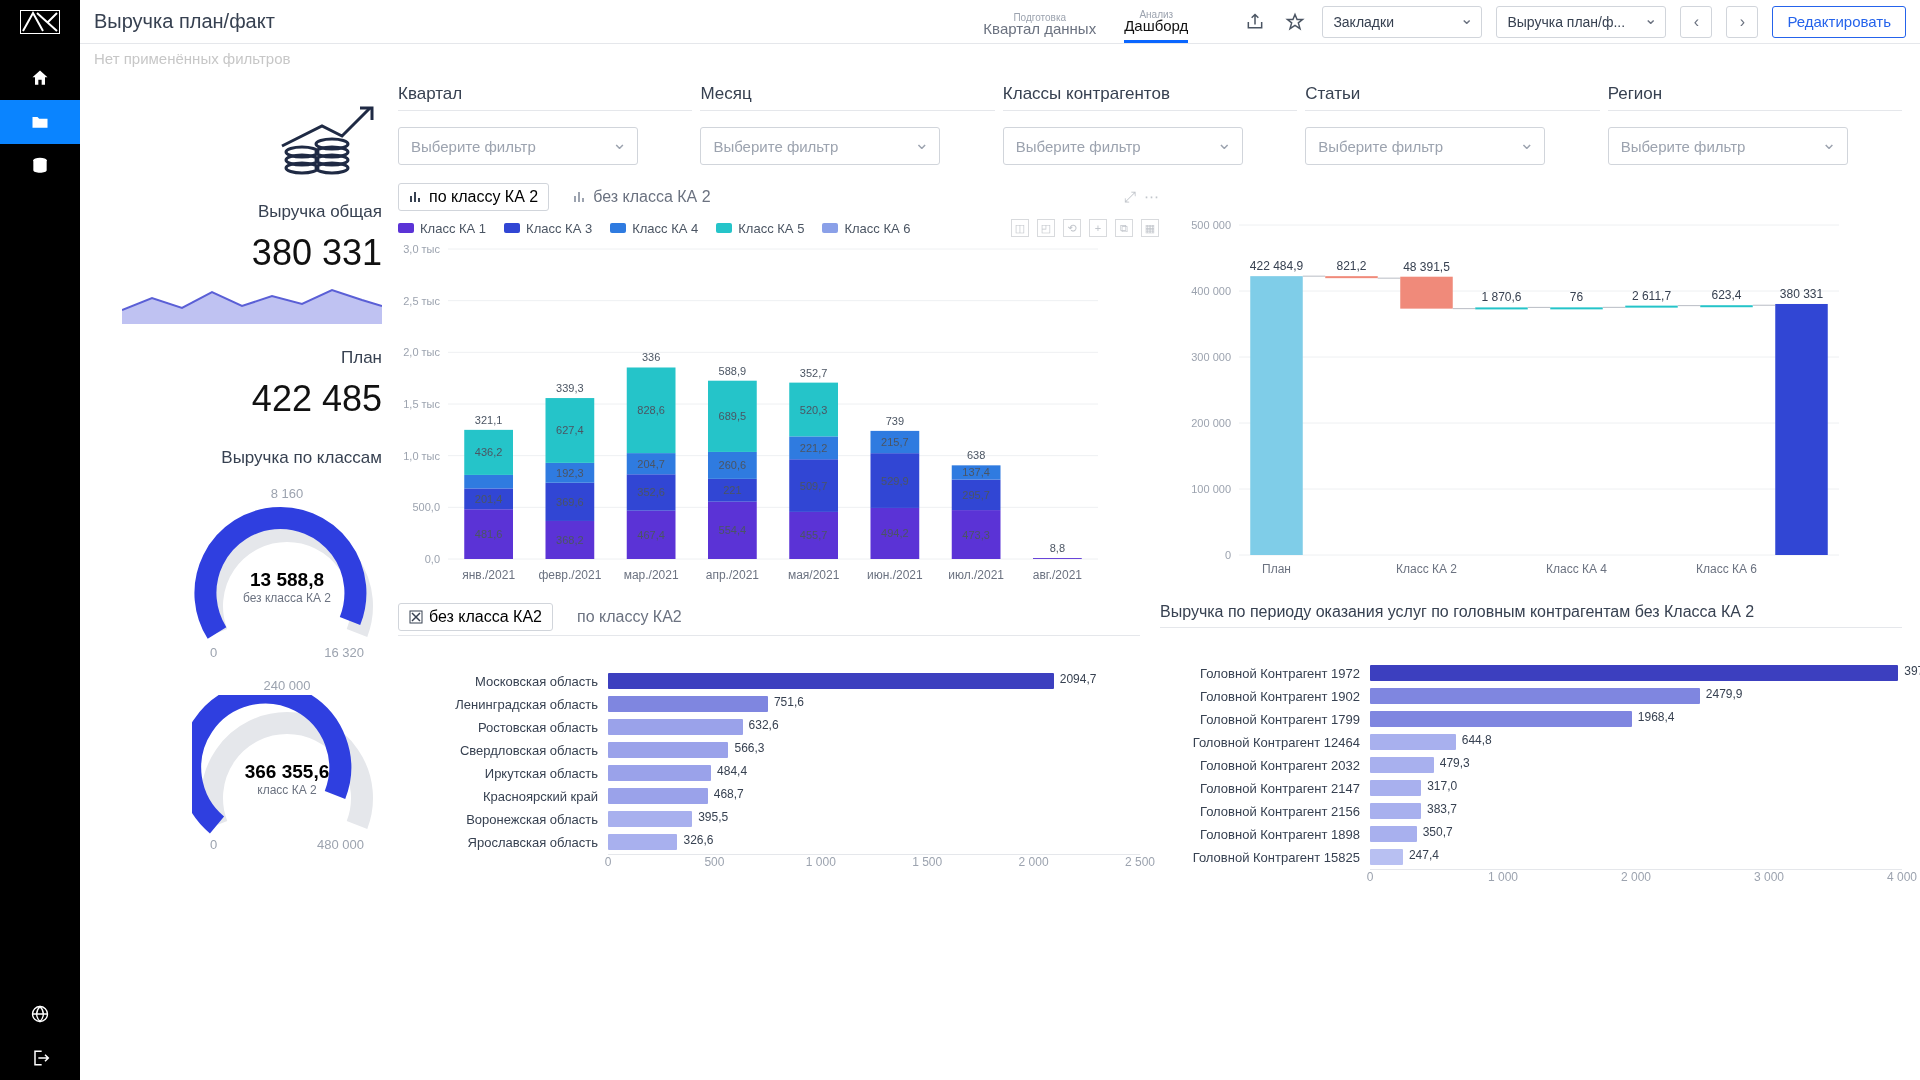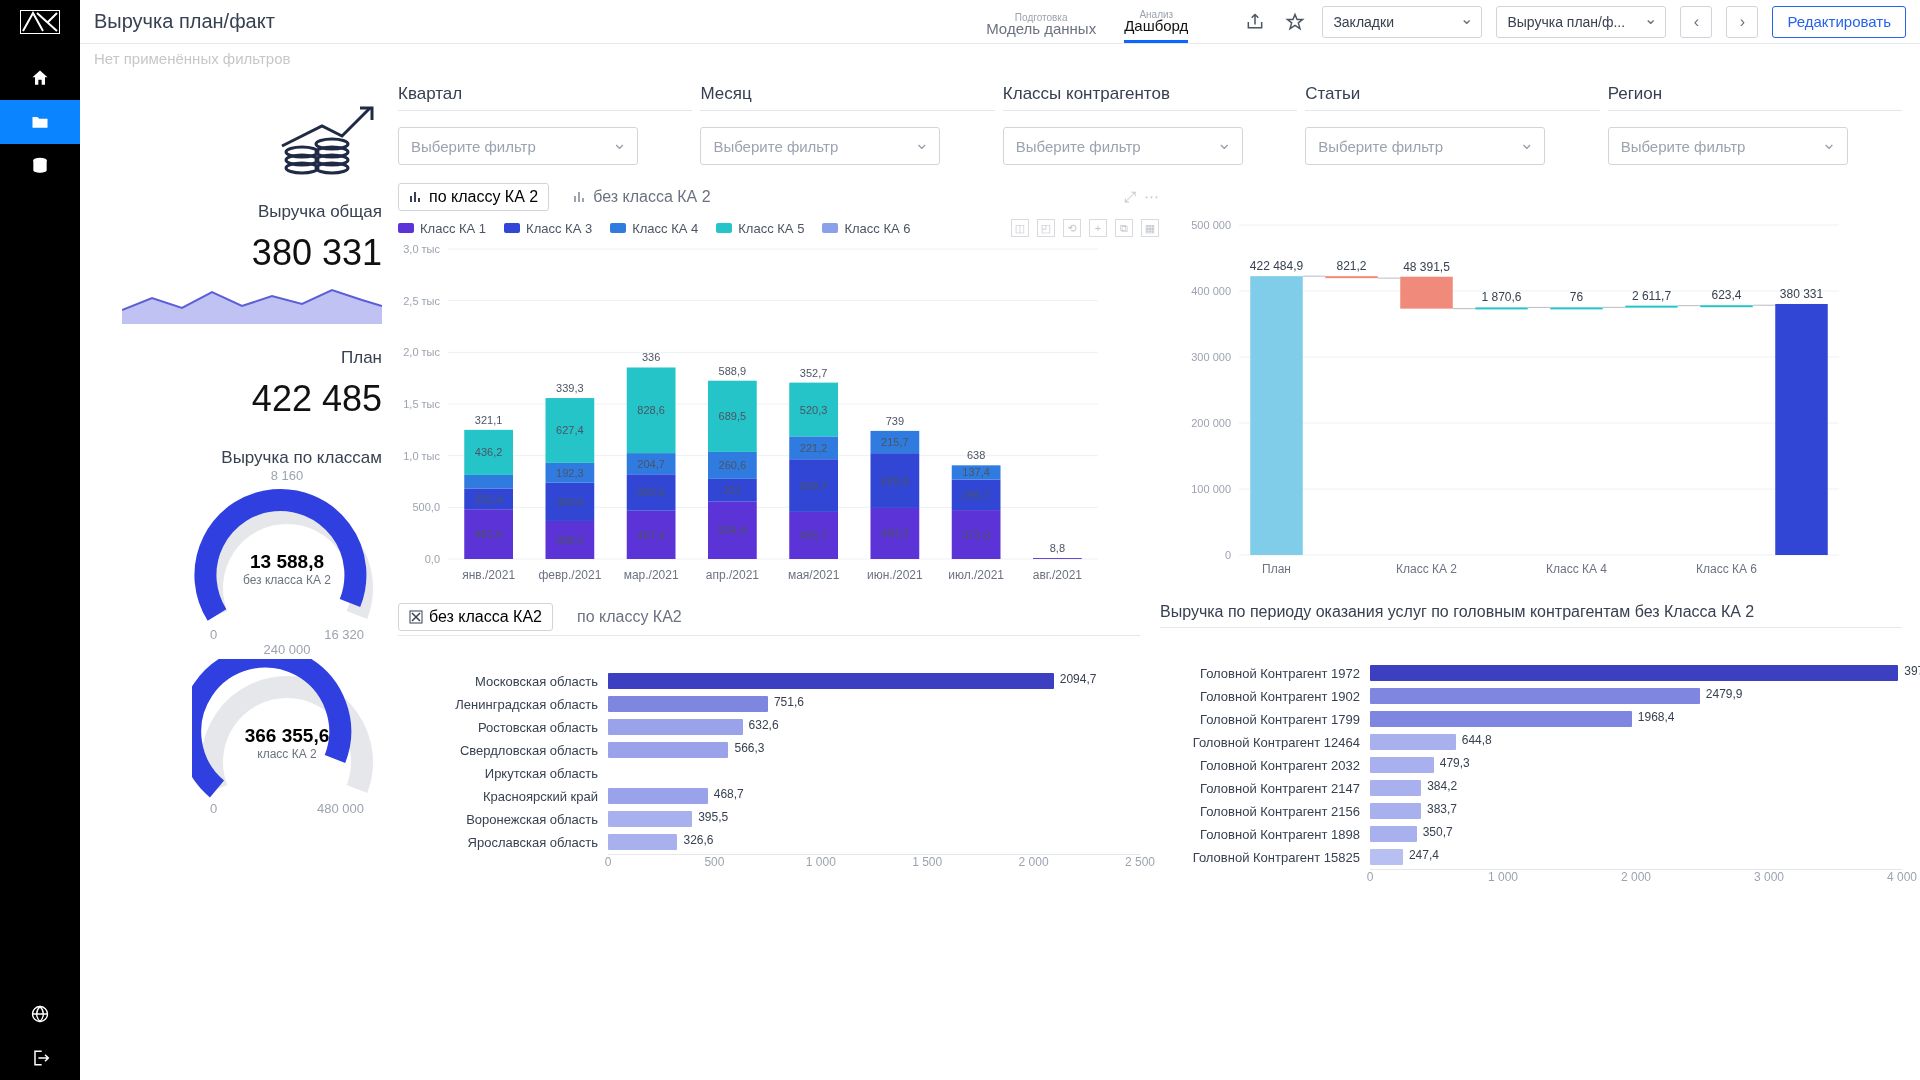--- a/index.html
+++ b/index.html
@@ -22,21 +22,21 @@
 .select::after{content:"⌄";position:absolute;right:8px;color:#6b7280;font-size:16px;top:2px}
 .navbtn{width:32px;height:32px;border:1px solid #d1d5db;border-radius:3px;display:flex;align-items:center;justify-content:center;cursor:pointer;color:#6b7280;font-size:16px}
 .editbtn{height:32px;border:1px solid #2563eb;color:#2563eb;border-radius:3px;padding:0 14px;font-size:15px;cursor:pointer;background:#fff}
 .filters-applied{height:36px;padding:6px 14px;color:#c7c7c7;font-size:15px}
 .content{flex:1;display:flex;overflow:hidden}
 .leftcol{width:310px;padding:10px 8px;display:flex;flex-direction:column;align-items:flex-end}
 .growth-icon{width:120px;height:80px;margin-top:8px}
 .kpi-label{font-size:17px;color:#374151;margin-top:24px}
 .kpi-val{font-size:36px;font-weight:400;color:#111;margin-top:10px}
 .spark{width:260px;height:46px;margin-top:4px}
-.gauge-wrap{text-align:center}
+.gauge-wrap{margin-top:18px;text-align:center}
 .gauge-top{font-size:13px;color:#9ca3af}
 .gauge-body{position:relative;width:190px;height:150px;margin:2px auto}
 .gauge-center{position:absolute;top:66px;left:0;right:0;text-align:center}
 .gauge-center .gv{font-size:19px;font-weight:700}
 .gauge-center .gl{font-size:12px;color:#6b7280}
 .gauge-minmax{display:flex;justify-content:space-between;font-size:13px;color:#9ca3af;padding:0 18px;margin-top:-10px}
 .dash{flex:1;padding:4px 18px 10px 0;overflow:hidden;display:flex;flex-direction:column}
 .filter-row{display:flex;gap:8px;padding-left:8px}
 .filter-cell{flex:1}
 .filter-cell h4{font-size:17px;font-weight:400;color:#374151;margin-bottom:6px}
@@ -110,21 +110,21 @@
         <path d="M14 4h-8v16h8M10 12h11m-3-4l4 4-4 4"></path>
       </svg>
     </div>
 </div>
 
 <div class="main">
 
   <div class="topbar">
     <div class="title">Выручка план/факт</div>
     <div class="tabs">
-      <div class="tab"><span class="sup">Подготовка</span><span>Модель данных</span></div>
+      <div class="tab"><span class="sup">Подготовка</span><span>Квартал данных</span></div>
       <div class="tab active"><span class="sup">Анализ</span><span>Дашборд</span></div>
     </div>
     <div class="iconbtn">
         <svg width="20" height="20" viewBox="0 0 24 24" fill="none" stroke="#4b5563" stroke-width="1.8">
           <path d="M4 12v7h16v-7M12 3v12m-4-8l4-4 4 4"></path>
         </svg>
       </div>
     <div class="iconbtn">
         <svg width="20" height="20" viewBox="0 0 24 24" fill="none" stroke="#4b5563" stroke-width="1.8">
           <path d="M12 3l2.5 6H21l-5 4 2 7-6-4-6 4 2-7-5-4h6.5z"></path>
@@ -460,20 +460,24 @@
               </div>
               <div class="hbar-row">
                 <div class="hbar-label">Свердловская область</div>
                 <div class="hbar-track" style="--w:22.65%">
                   <div class="hbar-fill" style="width:22.65%;background:#9aa2ea"></div>
                   <span class="hbar-val">566,3</span>
                 </div>
               </div>
               <div class="hbar-row">
                 <div class="hbar-label">Иркутская область</div>
+                <div class="hbar-track" style="--w:19.38%">
+                  <div class="hbar-fill" style="width:19.38%;background:#9aa2ea"></div>
+                  <span class="hbar-val">484,4</span>
+                </div>
               </div>
               <div class="hbar-row">
                 <div class="hbar-label">Красноярский край</div>
                 <div class="hbar-track" style="--w:18.75%">
                   <div class="hbar-fill" style="width:18.75%;background:#9aa2ea"></div>
                   <span class="hbar-val">468,7</span>
                 </div>
               </div>
               <div class="hbar-row">
                 <div class="hbar-label">Воронежская область</div>
@@ -536,21 +540,21 @@
                 <div class="hbar-label">Головной Контрагент 2032</div>
                 <div class="hbar-track" style="--w:11.98%">
                   <div class="hbar-fill" style="width:11.98%;background:#a8b0ee"></div>
                   <span class="hbar-val">479,3</span>
                 </div>
               </div>
               <div class="hbar-row">
                 <div class="hbar-label">Головной Контрагент 2147</div>
                 <div class="hbar-track" style="--w:9.61%">
                   <div class="hbar-fill" style="width:9.61%;background:#a8b0ee"></div>
-                  <span class="hbar-val">384,2</span>
+                  <span class="hbar-val">317,0</span>
                 </div>
               </div>
               <div class="hbar-row">
                 <div class="hbar-label">Головной Контрагент 2156</div>
                 <div class="hbar-track" style="--w:9.59%">
                   <div class="hbar-fill" style="width:9.59%;background:#a8b0ee"></div>
                   <span class="hbar-val">383,7</span>
                 </div>
               </div>
               <div class="hbar-row">

